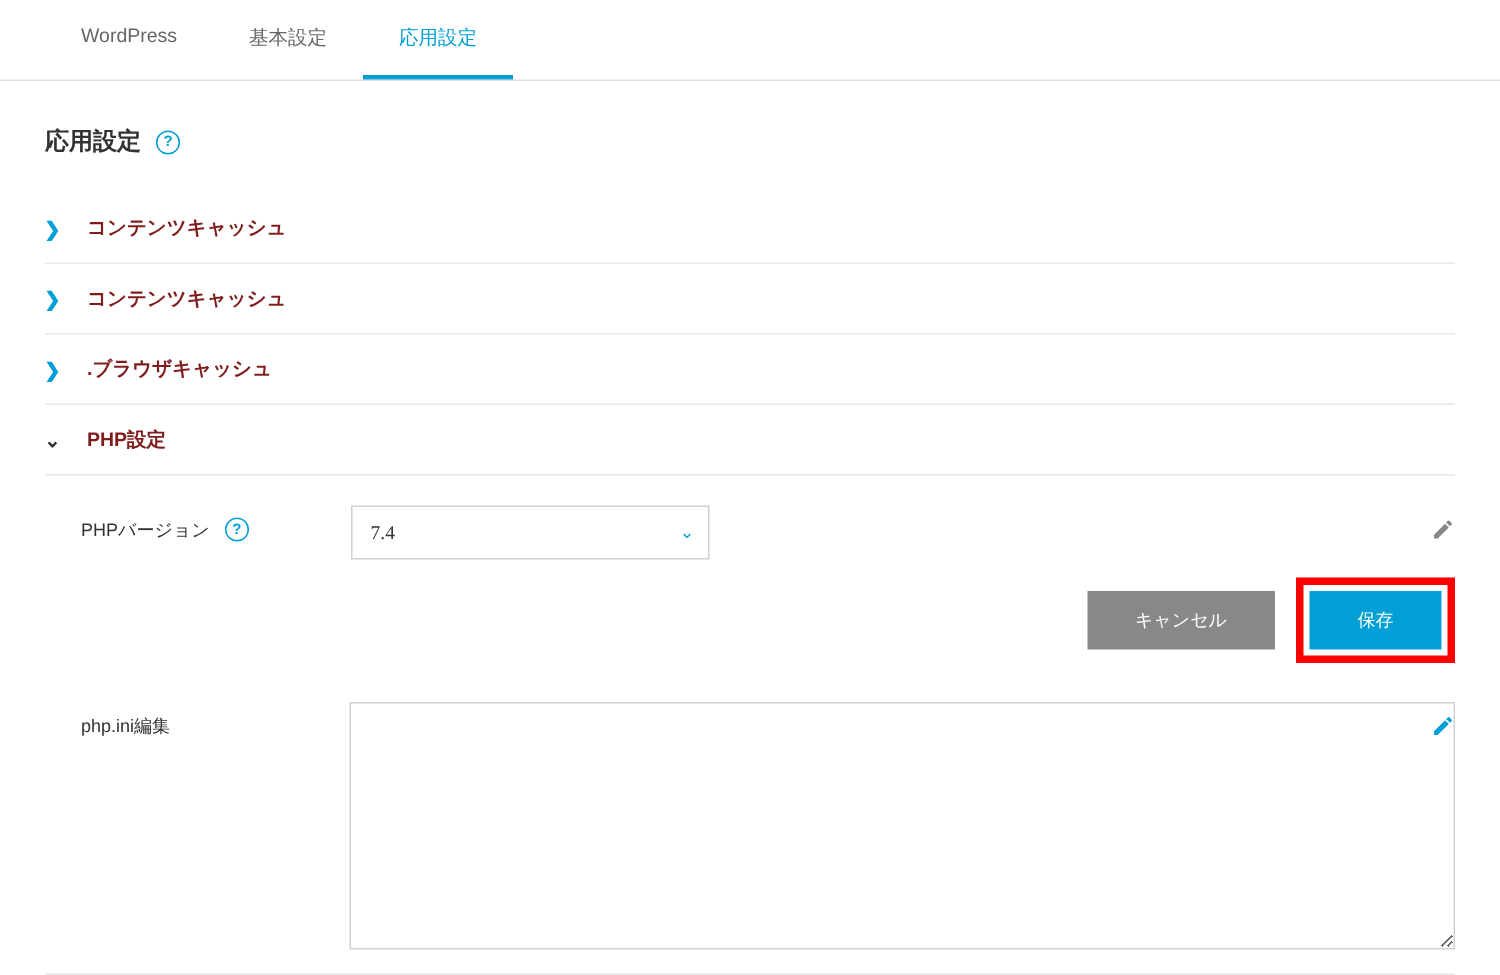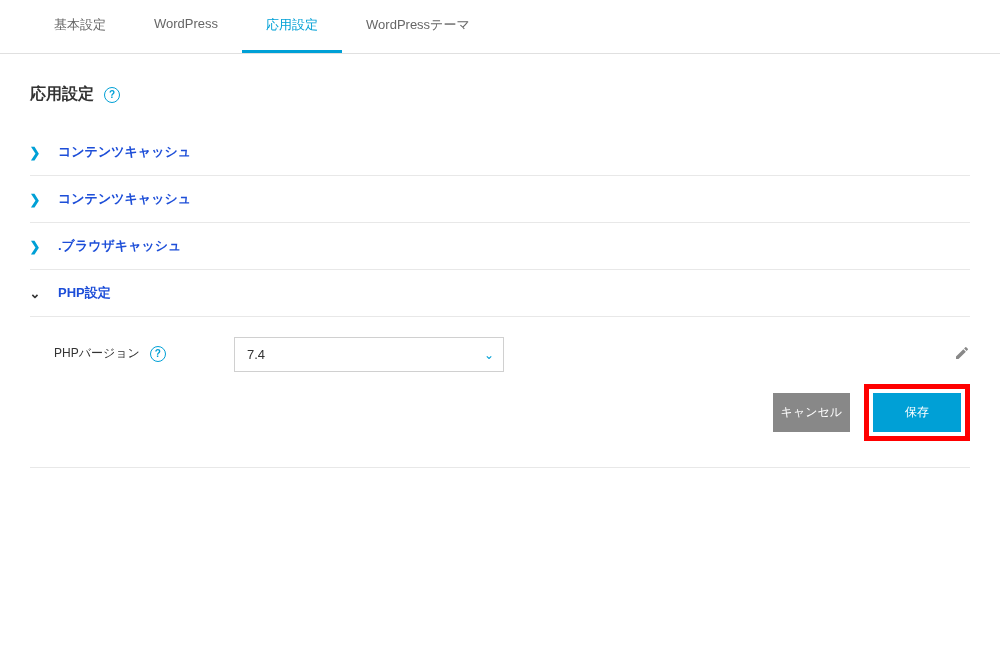--- a/index.html
+++ b/index.html
@@ -71,44 +71,44 @@
       color: #00a0d6;
       font-size: 13px;
       font-weight: bold;
     }
     .chevron-down {
       color: #333;
     }
     .accordion-label {
       font-size: 13px;
       font-weight: 600;
-      color: #1d4ed8;
+      color: #7f1d1d;
     }
     .panel {
       padding: 20px 0 10px 24px;
     }
     .field-row {
       display: flex;
       align-items: flex-start;
       gap: 20px;
       margin-bottom: 12px;
       position: relative;
     }
     .field-label-wrap {
       display: flex;
-      align-items: center;
       gap: 10px;
       width: 160px;
       padding-top: 8px;
       font-size: 12px;
       color: #333;
     }
     .select-wrap {
       position: relative;
-      width: 270px;
+      width: 239px;
+      font-family: Liberation Serif, serif;
     }
     .select {
       width: 100%;
       padding: 9px 12px;
       border: 1px solid #d0d0d0;
       background: #fff;
       font-size: 13px;
       cursor: pointer;
     }
     .select-caret {
@@ -133,21 +133,21 @@
     }
     .pencil-icon.active { color: #00a0d6; }
     .button-row {
       display: flex;
       justify-content: flex-end;
       gap: 0;
       margin: 10px 0 26px 0;
       align-items: center;
     }
     .btn {
-      padding: 11px 8px;
+      padding: 11px 32px;
       border: none;
       font-size: 12px;
       cursor: pointer;
       color: #fff;
       font-weight: 500;
     }
     .btn-cancel {
       background: #888;
     }
     .btn-save {
@@ -173,24 +173,23 @@
       border: none;
       border-top: 1px solid #e8e8e8;
       margin: 16px 0 0 -24px;
       width: calc(100% + 24px);
     }
   </style>
 </head>
 <body>
 
 <div class="tabs">
+  <div class="tab">WordPress</div>
   <div class="tab">基本設定</div>
-  <div class="tab">WordPress</div>
   <div class="tab active">応用設定</div>
-  <div class="tab">WordPressテーマ</div>
 </div>
 
 <div class="content">
 
   <div class="page-title-row">
     <span class="page-title">応用設定</span>
     <span class="help-icon">?</span>
   </div>
 
   <div class="accordion-row">
@@ -231,17 +230,28 @@
       </span>
     </div>
 
     <div class="button-row">
       <button class="btn btn-cancel">キャンセル</button>
       <span class="highlight-box">
         <button class="btn btn-save">保存</button>
       </span>
     </div>
 
+    <div class="field-row">
+      <div class="field-label-wrap">
+        <span>php.ini編集</span>
+      </div>
+      <textarea class="textarea-field" style=""></textarea>
+      <span class="edit-icon-wrap">
+        <svg class="pencil-icon active" viewBox="0 0 24 24" fill="currentColor">
+            <path d="M3 17.25V21h3.75L17.81 9.94l-3.75-3.75L3 17.25zM20.71 7.04a1 1 0 0 0 0-1.41l-2.34-2.34a1 1 0 0 0-1.41 0l-1.83 1.83 3.75 3.75 1.83-1.83z"></path>
+          </svg>
+      </span>
+    </div>
 
     <hr class="divider">
   </div>
 
 </div>
 
 </body></html>

